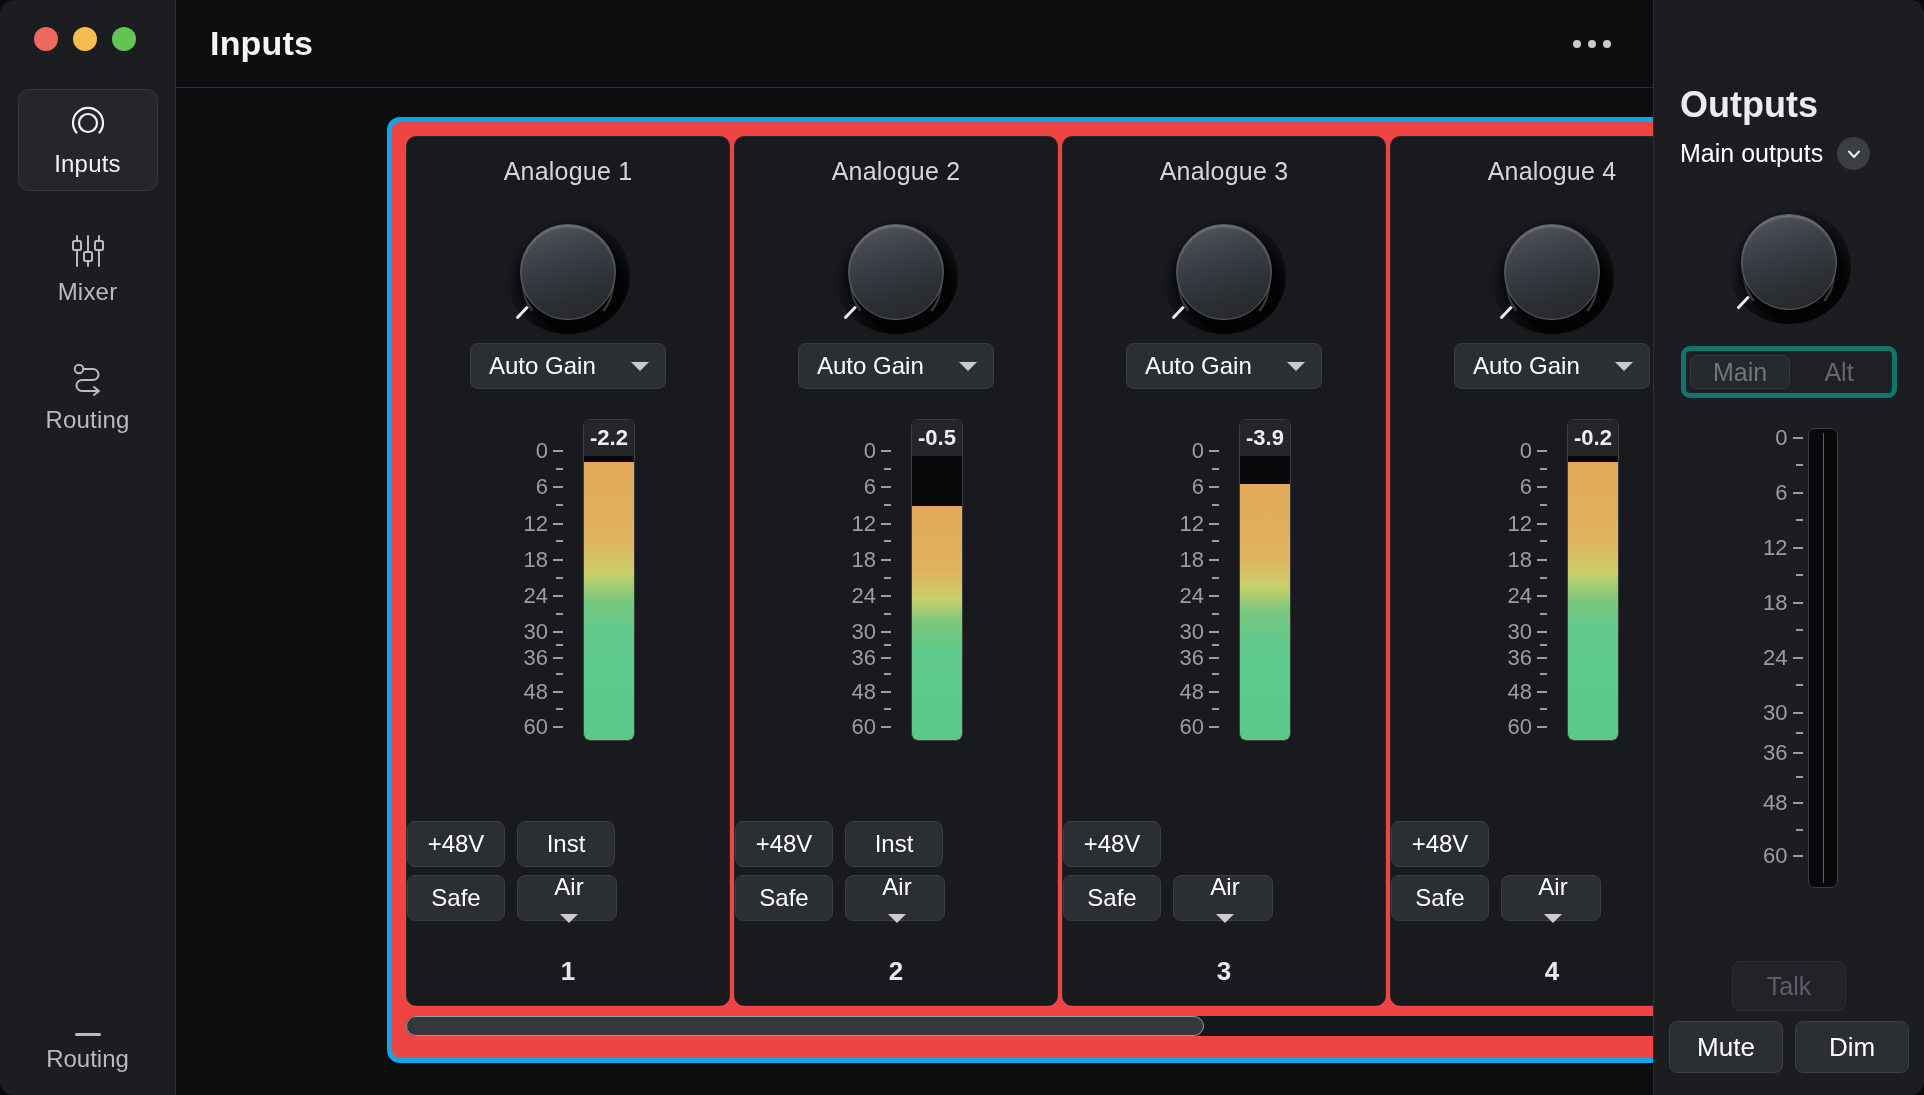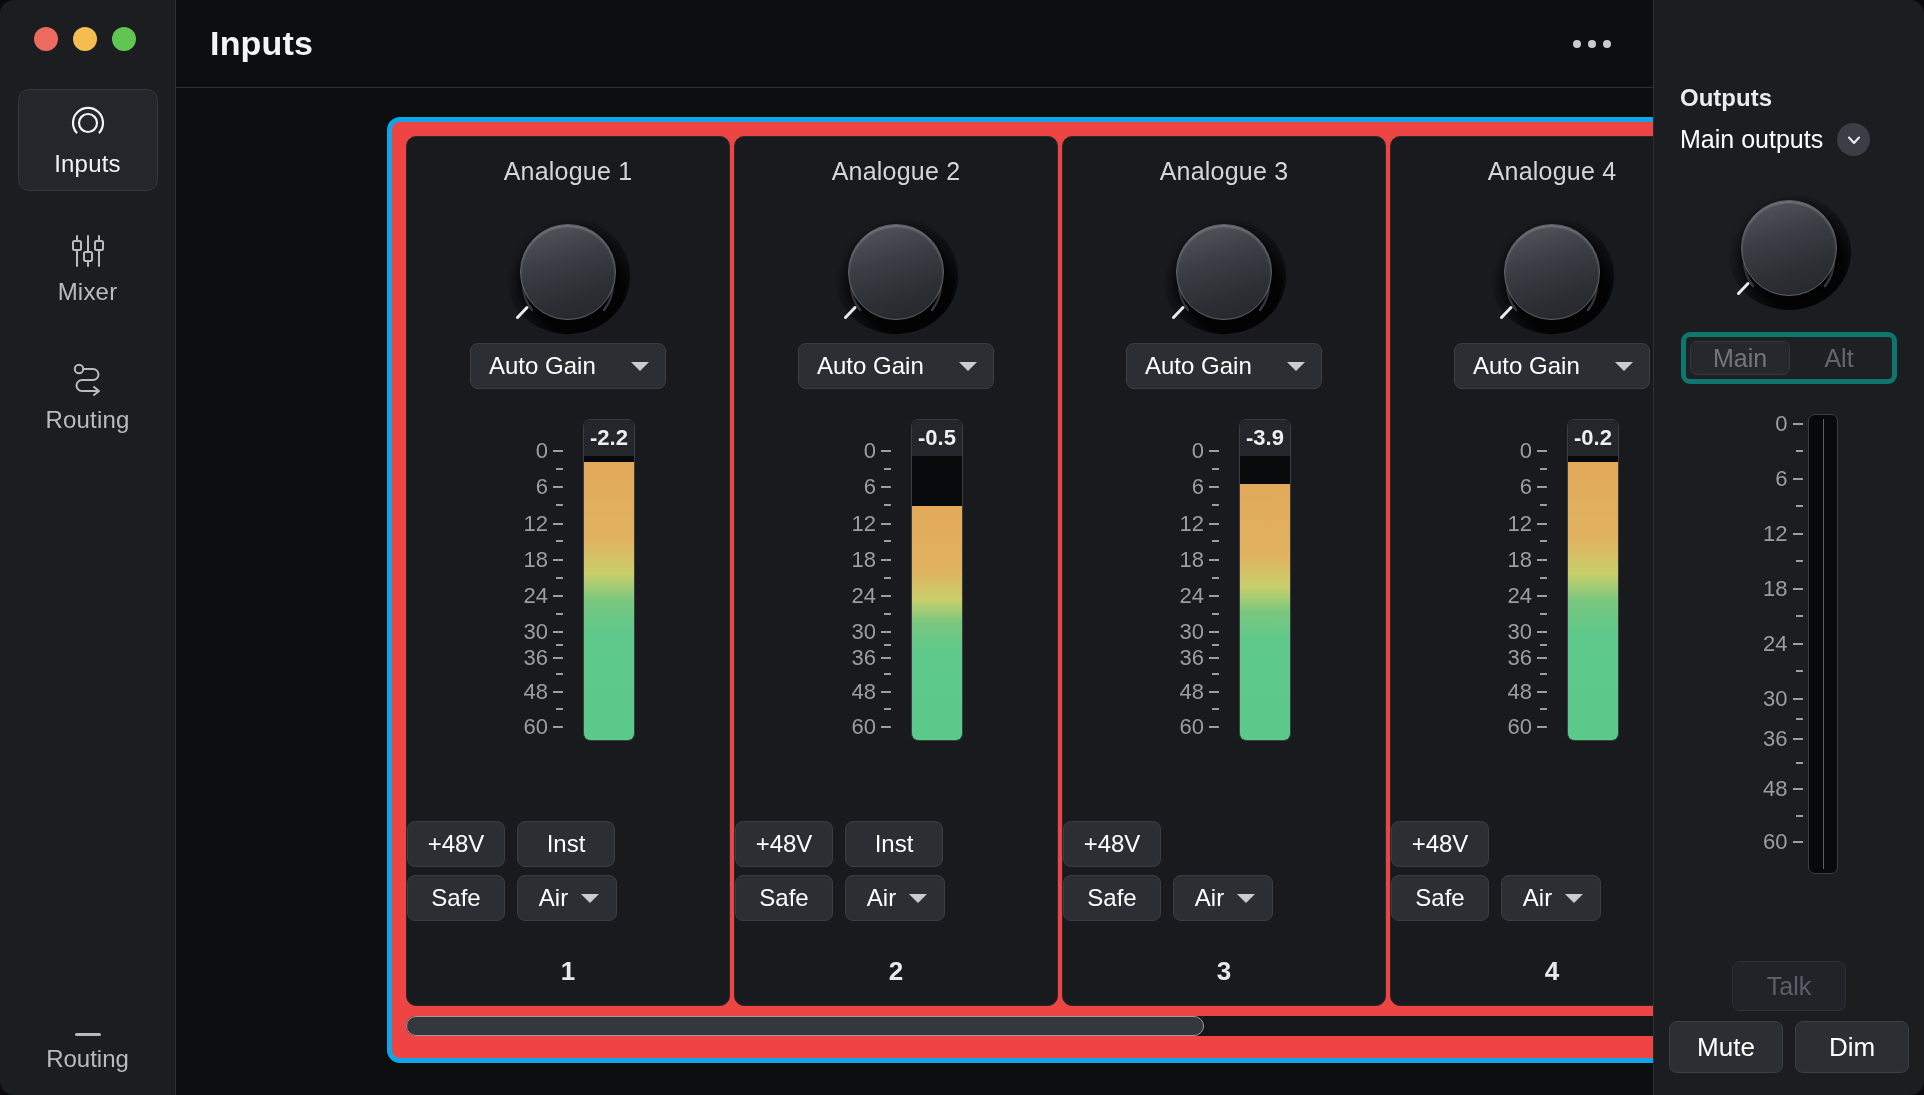--- a/index.html
+++ b/index.html
@@ -257,21 +257,21 @@
     height: 46px;
     border-radius: 8px;
     background: #2b2e33;
     border: 1px solid #3b3f45;
     color: #ffffff;
     font-size: 24px;
     display: flex; align-items: center; justify-content: center;
     padding: 0 17px;
     min-width: 98px;
   }
-  .tbtn.dd-btn { padding: 0 13px 0 17px; gap: 13px; min-width: 100px; }
+  .tbtn.dd-btn { padding: 0 13px 0 17px; gap: 13px; min-width: 100px; flex-direction: column; }
 
   .strip-num {
     position: absolute;
     bottom: 18px; left: 0; right: 0;
     text-align: center;
     color: #e6e8ea;
     font-size: 26px;
     font-weight: bold;
   }
 
@@ -303,21 +303,21 @@
     border-bottom-right-radius: 14px;
     border-left: 1px solid #2c2f34;
     position: relative;
     display: flex;
     flex-direction: column;
     align-items: center;
   }
   .outputs h2 {
     align-self: flex-start;
     margin: 84px 0 0 26px;
-    font-size: 24px;
+    font-size: 36px;
     font-weight: bold;
     color: #ececee;
   }
   .out-select {
     align-self: flex-start;
     margin: 11px 0 0 26px;
     display: flex; align-items: center; gap: 14px;
     color: #ffffff;
     font-size: 25px;
   }

